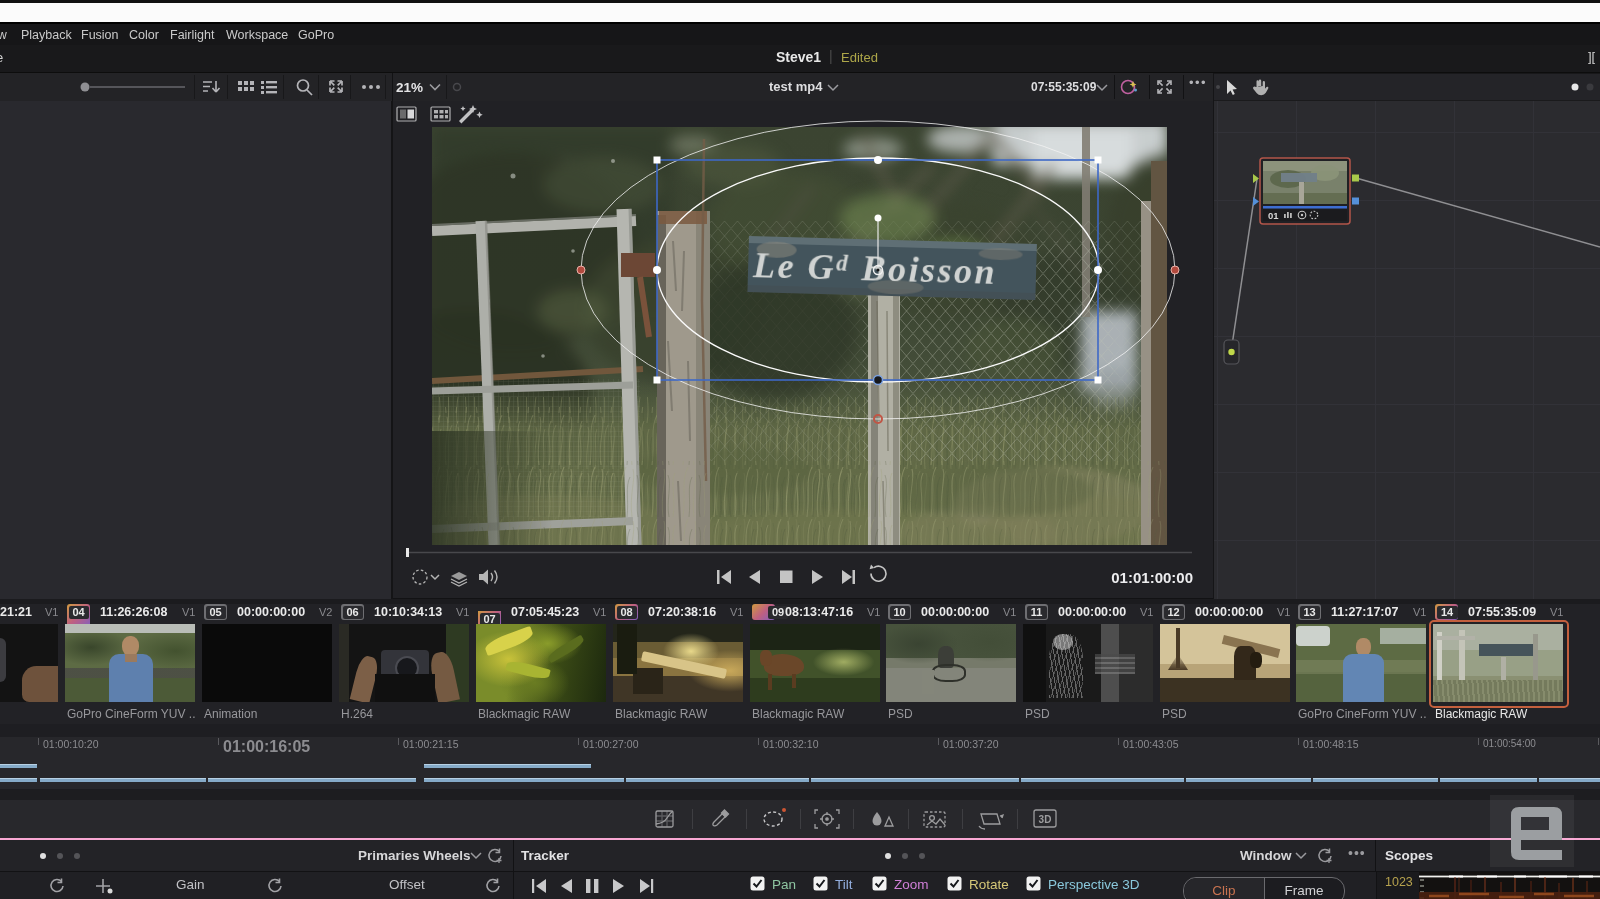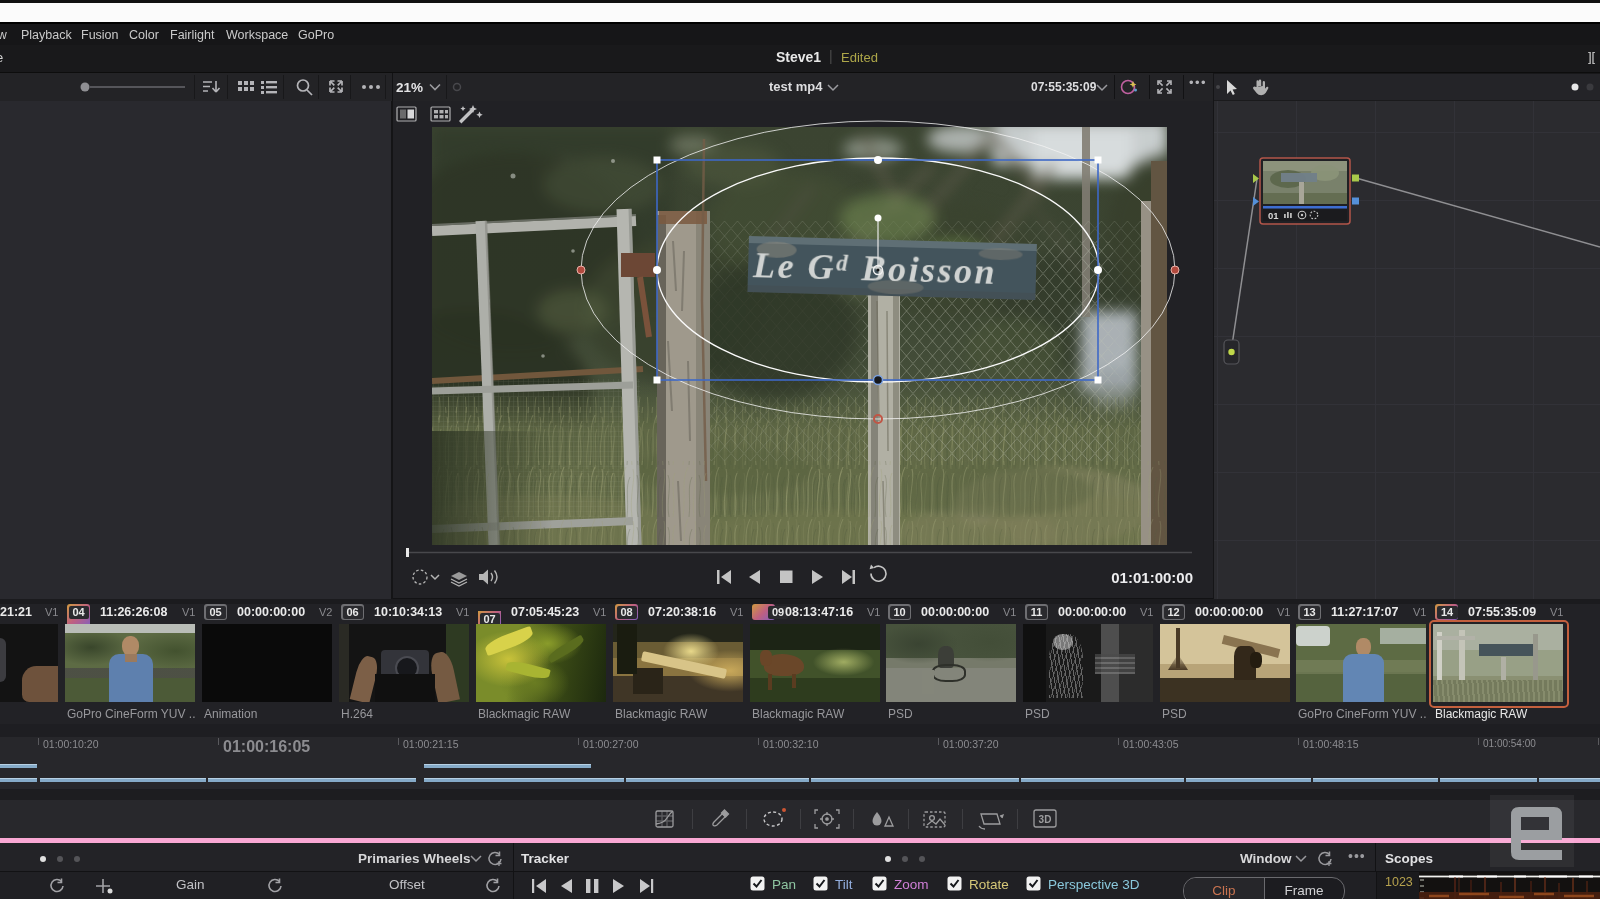--- a/index.html
+++ b/index.html
@@ -606,21 +606,21 @@
    <path d="M1 16 q2 3 6 3"></path>
    <path d="M22 6 l3 -1 l-1 3" fill="#9c9c9e"></path>
   </g>
 
   <rect x="394" y="10" width="22" height="17" rx="2"></rect>
   <text x="405" y="23" text-anchor="middle" font-size="10" font-weight="bold" fill="#9c9c9e" stroke="none" font-family="Liberation Sans,sans-serif">3D</text>
 </g>
 </svg>
 </div>
 
-<div class="row" style="top:838px;height:33px;background:#232327;border-top:5px solid #f9a8d4;" id="pheader">
+<div class="row" style="top:838px;height:33px;background:#232327;border-top:2px solid #f9a8d4;" id="pheader">
 <div class="abs" style="left:40px;top:13px;width:6px;height:6px;border-radius:50%;background:#e0e0e0;"></div>
 <div class="abs" style="left:57px;top:13px;width:6px;height:6px;border-radius:50%;background:#545458;"></div>
 <div class="abs" style="left:74px;top:13px;width:6px;height:6px;border-radius:50%;background:#545458;"></div>
 <span class="abs" style="left:358px;top:8px;color:#d6d6d8;font-size:13.5px;font-weight:bold;">Primaries Wheels</span>
 <svg class="abs" style="left:470px;top:12px;" width="12" height="8">
       <path d="M1 1 l5 5 l5 -5" stroke="#9a9a9e" stroke-width="1.5" fill="none"></path>
     </svg>
 <svg class="abs" style="left:486px;top:7px;" width="18" height="18" viewBox="0 0 18 18">
       <path d="M13.5 4.5 A6 6 0 1 0 15 9" stroke="#9a9a9e" stroke-width="1.5" fill="none"></path>
       <path d="M13.5 1.5 v4 h-4" stroke="#9a9a9e" stroke-width="1.5" fill="none"></path>

